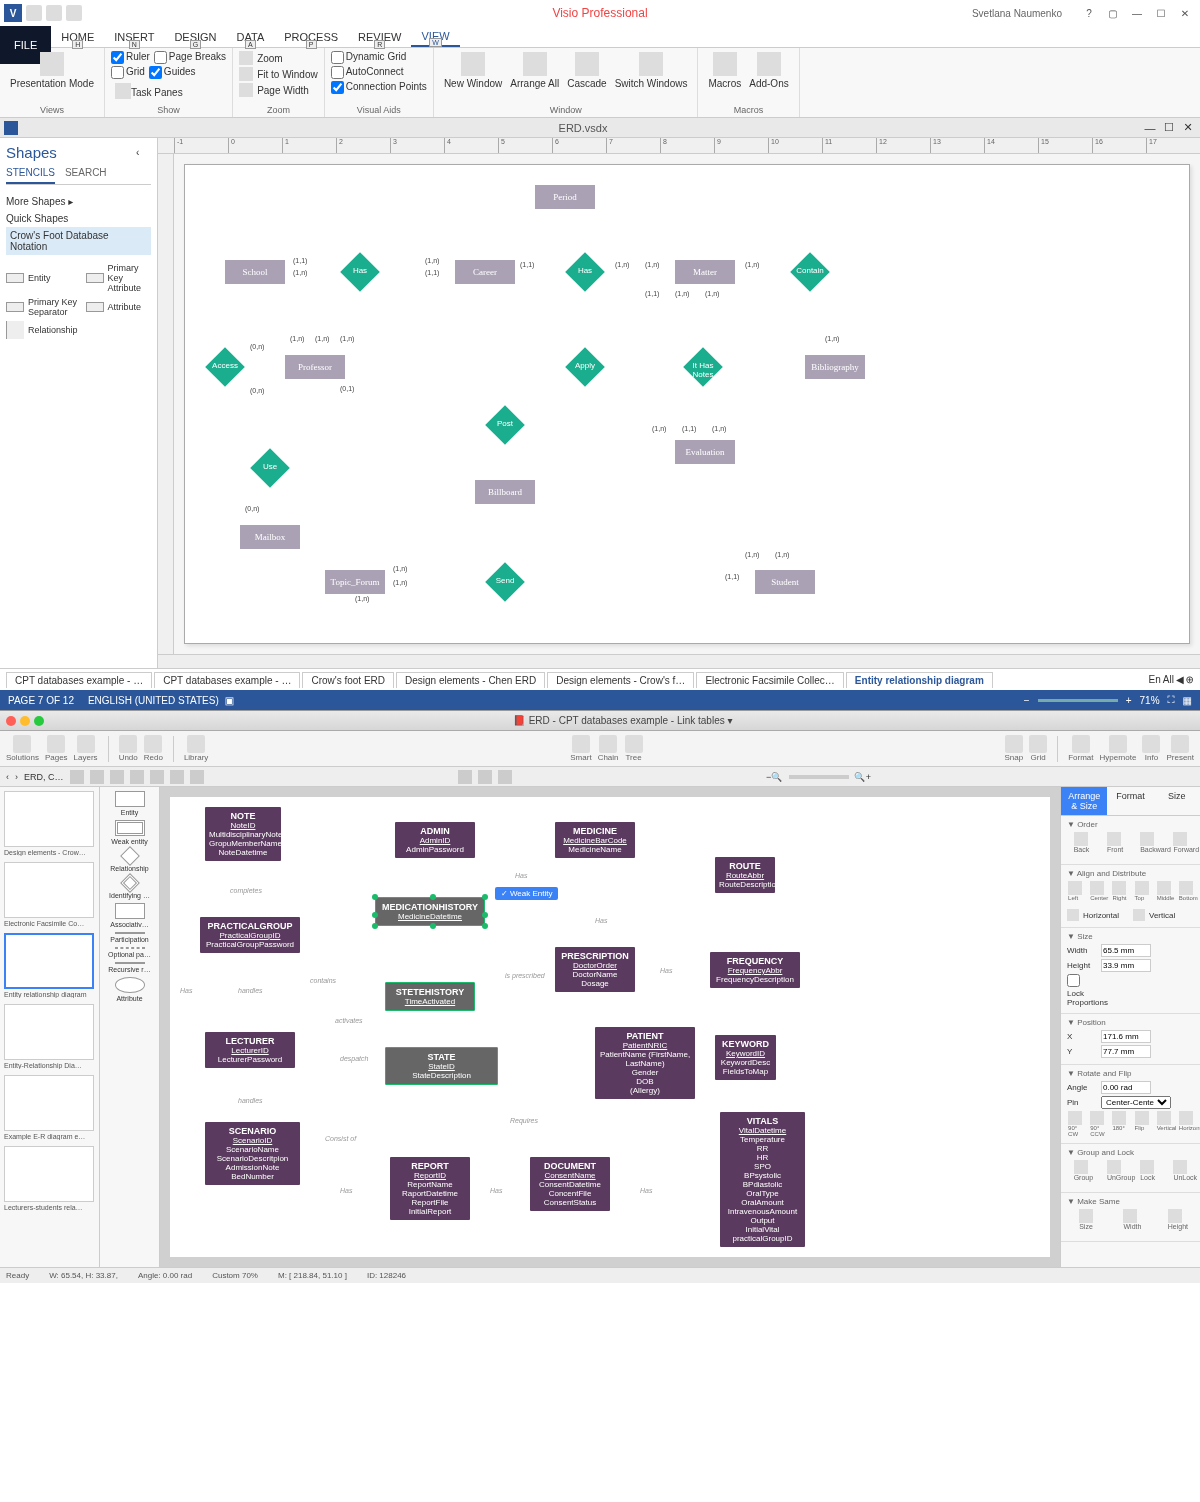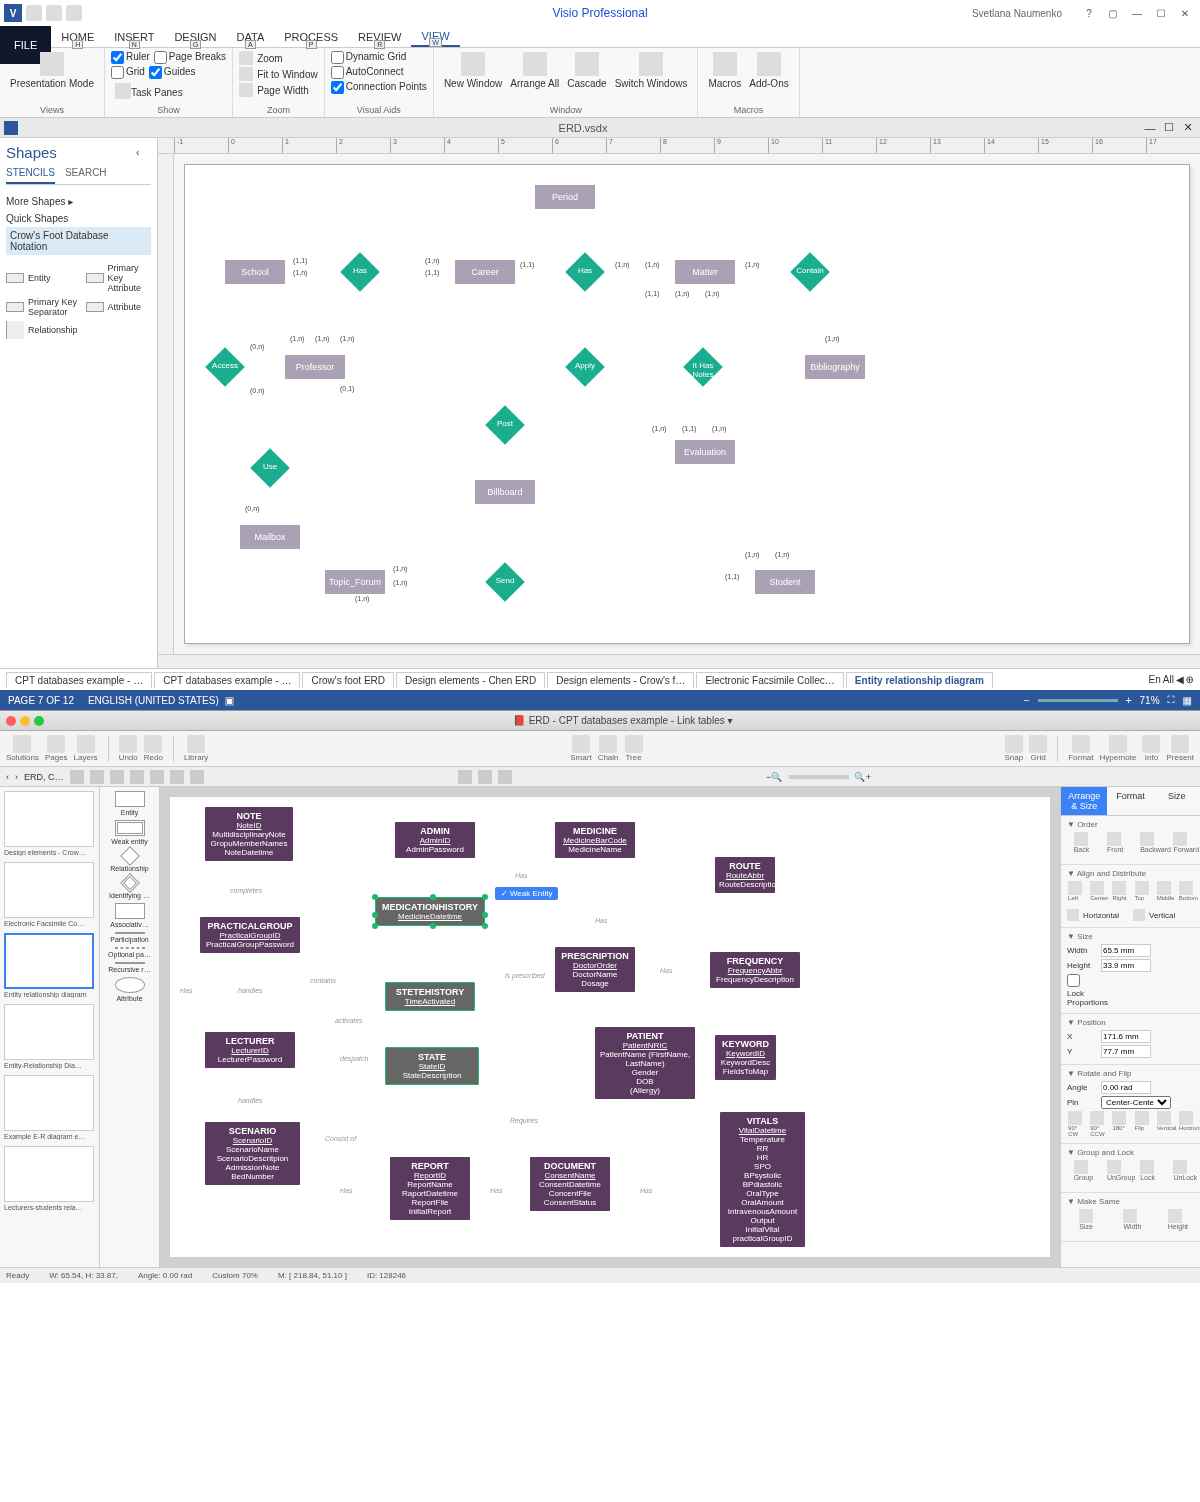--- a/index.html
+++ b/index.html
@@ -2,21 +2,21 @@
 <html><head>
 <meta charset="utf-8">
 <style>
 * { box-sizing: border-box; margin: 0; padding: 0; }
 body { font-family: "Segoe UI", Arial, sans-serif; font-size: 10px; color: #333; background: #fff; width: 1200px; }
 .visio-app { width: 100%; }
 .title-bar { height: 26px; background: #fff; display: flex; align-items: center; padding: 0 4px; position: relative; }
 .title-bar .qat { display: flex; gap: 4px; align-items: center; }
 .title-bar .qat span { width: 16px; height: 16px; display: inline-block; background: #ddd; border-radius: 2px; }
 .title-bar .app-icon { width: 18px; height: 18px; background: #2b579a; color: #fff; display: flex; align-items: center; justify-content: center; font-size: 10px; font-weight: bold; margin-right: 4px; }
-.title-bar .title { position: absolute; left: 50%; transform: translateX(-50%); font-size: 12px; color: #1d4ed8; }
+.title-bar .title { position: absolute; left: 50%; transform: translateX(-50%); font-size: 12px; color: #ef4444; }
 .title-bar .user { margin-left: auto; font-size: 10px; color: #666; display: flex; align-items: center; gap: 6px; }
 .title-bar .win-btns { display: flex; gap: 2px; margin-left: 10px; }
 .title-bar .win-btns span { width: 22px; height: 16px; display: flex; align-items: center; justify-content: center; color: #555; cursor: pointer; }
 .ribbon-tabs { display: flex; height: 22px; border-bottom: 1px solid #ccc; font-size: 11px; }
 .ribbon-tabs .tab { padding: 2px 10px; cursor: pointer; display: flex; flex-direction: column; align-items: center; justify-content: center; position: relative; }
 .ribbon-tabs .tab.file { background: #0f172a; color: #fff; padding: 19px 14px; }
 .ribbon-tabs .tab.active { color: #2b579a; border-bottom: 2px solid #2b579a; }
 .ribbon-tabs .keytip { font-size: 7px; background: #eee; border: 1px solid #999; padding: 0 2px; position: absolute; bottom: -2px; }
 .ribbon { display: flex; height: 70px; border-bottom: 1px solid #ccc; background: #f8f8f8; font-size: 10px; }
 .ribbon .group { border-right: 1px solid #ddd; padding: 2px 6px; display: flex; flex-direction: column; position: relative; }
@@ -40,21 +40,21 @@
 .stencil-active { background: #dbeaf7; padding: 3px 4px; font-size: 10px; }
 .stencil-items { display: grid; grid-template-columns: 1fr 1fr; gap: 4px 8px; font-size: 9px; margin-top: 8px; }
 .stencil-items .item { display: flex; align-items: center; gap: 4px; cursor: pointer; }
 .stencil-items .glyph { width: 18px; height: 10px; background: #eee; border: 1px solid #999; flex-shrink: 0; }
 .canvas-area { flex: 1; background: #f5f5f5; display: flex; flex-direction: column; position: relative; }
 .ruler-h { height: 16px; background: #f0f0f0; border-bottom: 1px solid #ccc; font-size: 7px; color: #666; padding-left: 16px; display: flex; }
 .ruler-h span { flex: 1; border-left: 1px solid #aaa; padding-left: 2px; }
 .canvas-body { flex: 1; display: flex; }
 .ruler-v { width: 16px; background: #f0f0f0; border-right: 1px solid #ccc; }
 .page { flex: 1; background: #fff; margin: 10px; border: 1px solid #aaa; position: relative; box-shadow: 2px 2px 4px rgba(0,0,0,0.1); }
-.entity { position: absolute; background: #aaa1b5; color: #fff; font-size: 9px; display: flex; align-items: center; justify-content: center; width: 60px; height: 24px; text-align: center; }
+.entity { position: absolute; background: #aaa1b5; color: #fff; font-size: 9px; display: flex; align-items: center; justify-content: center; width: 60px; height: 24px; text-align: center; font-family: Liberation Serif, serif; }
 .rel-d { position: absolute; width: 40px; height: 40px; }
 .rel-d .d { width: 28px; height: 28px; background: #1aae8f; transform: rotate(45deg); position: absolute; left: 6px; top: 6px; }
 .rel-d .t { position: absolute; width: 100%; text-align: center; top: 14px; font-size: 8px; color: #fff; }
 .card { position: absolute; font-size: 7px; color: #444; }
 .hscroll { height: 14px; background: #eee; border-top: 1px solid #ccc; }
 .page-tabs { height: 22px; display: flex; align-items: center; font-size: 10px; border-top: 1px solid #ccc; background: #fff; padding: 0 6px; gap: 2px; }
 .page-tabs .ptab { padding: 2px 8px; border: 1px solid #ccc; border-bottom: none; cursor: pointer; white-space: nowrap; }
 .page-tabs .ptab.active { color: #2b579a; font-weight: bold; }
 .status-bar { height: 20px; background: #2b579a; color: #fff; display: flex; align-items: center; font-size: 10px; padding: 0 8px; }
 .status-bar .right { margin-left: auto; display: flex; align-items: center; gap: 8px; }
@@ -547,21 +547,21 @@
       <div class="item"><div class="g" style="transform:rotate(45deg);width:14px;height:14px;border:3px double #999"></div><span>Identifying …</span></div>
       <div class="item"><div class="g"></div><span>Associativ…</span></div>
       <div class="item"><div class="g" style="height:2px"></div><span>Participation</span></div>
       <div class="item"><div class="g" style="height:2px;border-style:dashed"></div><span>Optional pa…</span></div>
       <div class="item"><div class="g" style="height:2px"></div><span>Recursive r…</span></div>
       <div class="item"><div class="g" style="border-radius:50%"></div><span>Attribute</span></div>
     </div>
     <div class="cd-canvas">
       <div class="brd"></div>
 
-      <div class="cd-ent" style="left:45px;top:20px;width:88px">
+      <div class="cd-ent" style="left:45px;top:20px;width:76px">
           <div class="hdr">NOTE</div>
           <div class="pk">NoteID</div>
           <div>MultidisciplinaryNote</div>
           <div>GropuMemberNames</div>
           <div>NoteDatetime</div>
         </div>
       <div class="cd-ent" style="left:235px;top:35px;width:80px">
           <div class="hdr">ADMIN</div>
           <div class="pk">AdminID</div>
           <div>AdminPassword</div>
@@ -609,21 +609,21 @@
 
       <div class="cd-ent sel" style="left:225px;top:195px;width:90px">
           <div class="hdr">STETEHISTORY</div>
           <div class="pk">TimeActivated</div>
         </div>
       <div class="cd-ent" style="left:45px;top:245px;width:90px">
           <div class="hdr">LECTURER</div>
           <div class="pk">LecturerID</div>
           <div>LecturerPassword</div>
         </div>
-      <div class="cd-ent sel" style="left:225px;top:260px;width:94px">
+      <div class="cd-ent sel" style="left:225px;top:260px;width:113px">
           <div class="hdr">STATE</div>
           <div class="pk">StateID</div>
           <div>StateDescription</div>
         </div>
       <div class="cd-ent" style="left:435px;top:240px;width:100px">
           <div class="hdr">PATIENT</div>
           <div class="pk">PatientNRIC</div>
           <div>PatientName (FirstName, LastName)</div>
           <div>Gender</div>
           <div>DOB</div>

